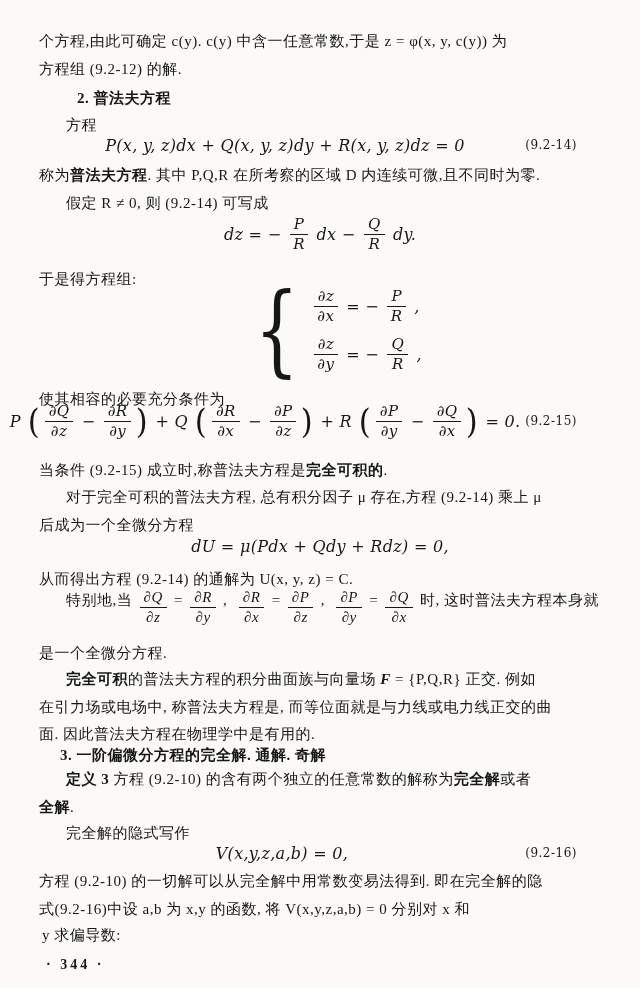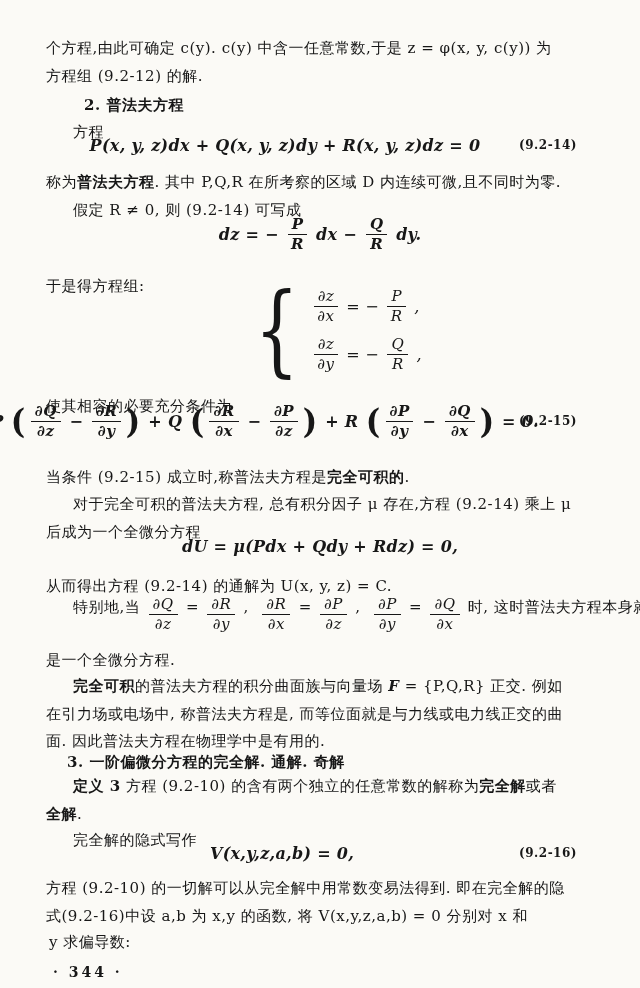--- a/index.html
+++ b/index.html
@@ -3,30 +3,30 @@
 <meta charset="utf-8">
 <style>
   html,body{margin:0;padding:0;}
   body{
     width:640px;height:988px;position:relative;overflow:hidden;
     background:#fbfaf6;color:#171717;
     font-family:"DejaVu Serif","Liberation Serif",serif;
     font-size:15px;
   }
   .ln{
-    position:absolute;margin:11px;white-space:nowrap;line-height:22px;
+    position:absolute;margin:4px;white-space:nowrap;line-height:22px;
     letter-spacing:0.5px;
+    font-family:Liberation Serif, serif;
   }
   .bold{font-weight:bold;}
   .bi{font-style:italic;font-weight:bold;}
   .eqrow{
     position:absolute;left:35px;right:35px;margin:0;
     display:flex;align-items:center;justify-content:center;
     min-height:26px;
-    font-weight:bold;
   }
   .math{
     font-family:"DejaVu Serif","Liberation Serif",serif;
     font-style:italic;font-size:16px;letter-spacing:0.3px;
     display:inline-flex;align-items:center;white-space:pre;
   }
   .frac{
     display:inline-flex;flex-direction:column;align-items:center;
     vertical-align:middle;margin:0 3px;font-style:italic;
     font-size:15px;line-height:17px;

